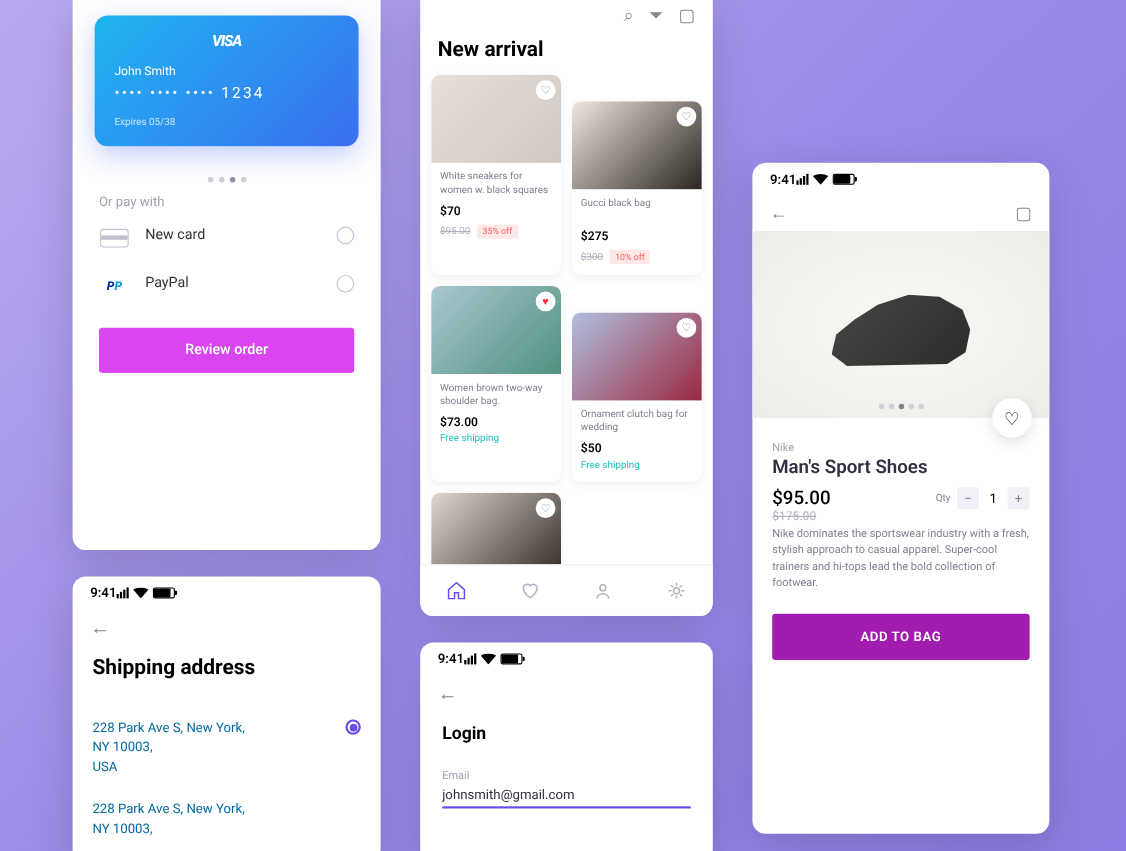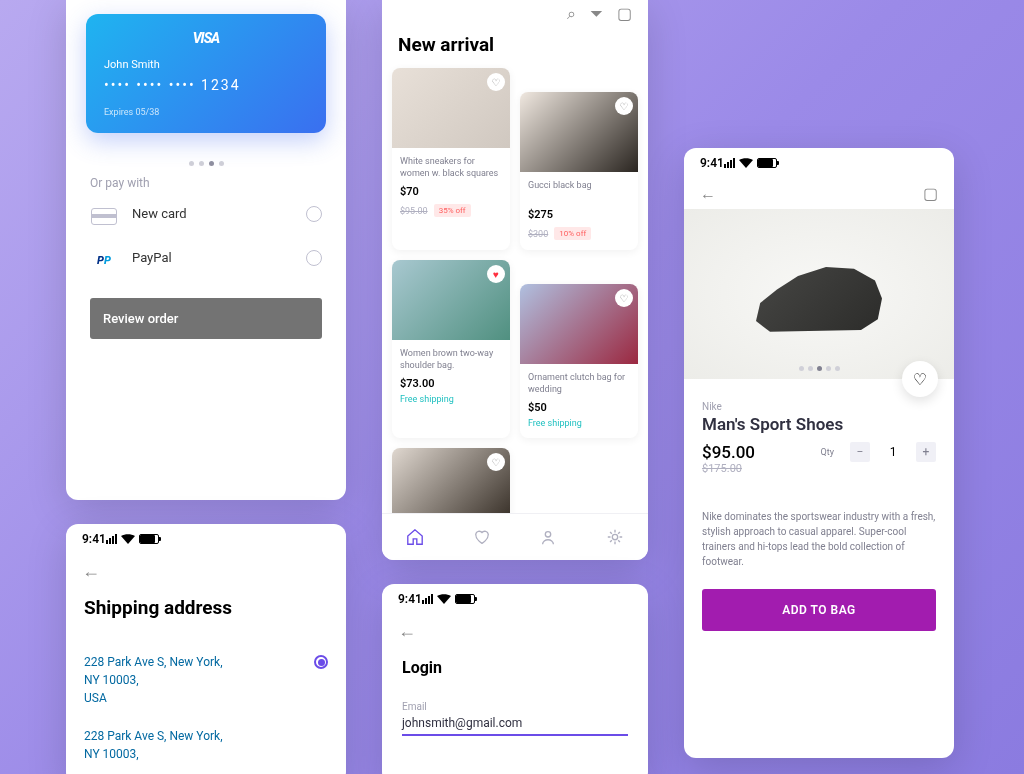--- a/index.html
+++ b/index.html
@@ -31,21 +31,21 @@
 .pay-with-label{padding:4px 24px;color:#a0a0b0;font-size:12px}
 .pay-option{display:flex;padding:12px 24px;gap:14px}
 .pay-icon{width:28px;height:20px;display:flex;align-items:center;justify-content:center;font-size:11px}
 .card-shape{width:26px;height:17px;border:1px solid #c0c0d0;border-radius:3px;position:relative}
 .card-shape::after{content:"";position:absolute;top:5px;left:0;right:0;height:4px;background:#c0c0d0}
 .paypal-p{font-weight:800;font-style:italic;color:#003087}
 .paypal-p span{color:#009cde}
 .applepay{font-weight:700;font-size:11px}
 .pay-label{flex:1;font-size:13px;color:#333}
 .radio{width:16px;height:16px;border:1.5px solid #c0c0d0;border-radius:50%}
-.review-btn{margin:16px 24px;background:#737373;color:#fff;padding:13px;font-size:13px;font-weight:500;border-radius:3px}
+.review-btn{margin:16px 24px;background:#d946ef;color:#fff;text-align:center;padding:13px;font-size:13px;font-weight:500;border-radius:3px}
 
 
 .p2{left:66px;top:524px;width:280px;height:260px}
 .back-arrow{padding:6px 16px;font-size:18px;color:#888}
 .page-title{padding:8px 18px 24px;font-size:19px;font-weight:700}
 .addr-item{padding:10px 18px;display:flex;justify-content:space-between;align-items:flex-start;gap:12px}
 .addr-text{font-size:12px;color:#0369a1;line-height:1.5}
 .radio-filled{width:14px;height:14px;border:2px solid #6b4ce8;border-radius:50%;display:flex;align-items:center;justify-content:center;margin-top:2px}
 .radio-filled span{width:7px;height:7px;background:#6b4ce8;border-radius:50%}
 
@@ -90,25 +90,25 @@
 .hero-dots{position:absolute;bottom:8px;display:flex;gap:4px}
 .hero-dots span{width:5px;height:5px;border-radius:50%;background:#d0d0d8}
 .hero-dots span.active{background:#808090}
 .fav-circle{position:absolute;bottom:-18px;right:16px;width:36px;height:36px;background:#fff;border-radius:50%;box-shadow:0 4px 12px rgba(0,0,0,0.12);display:flex;align-items:center;justify-content:center;font-size:16px}
 .detail-body{padding:22px 18px 0}
 .brand{font-size:10px;color:#a0a0b0}
 .product-title{font-size:17px;font-weight:600;color:#303040;margin-top:2px}
 .price-qty-row{display:flex;justify-content:space-between;align-items:flex-start;margin-top:8px}
 .detail-price{font-size:17px;font-weight:500}
 .detail-old-price{font-size:11px;color:#b0b0c0;text-decoration:line-through}
-.qty-group{display:flex;align-items:center;gap:16px}
+.qty-group{display:flex;align-items:center;gap:6px}
 .qty-label{font-size:9px;color:#808090}
 .qty-btn{width:20px;height:20px;background:#f0f0f6;display:flex;align-items:center;justify-content:center;font-size:12px;color:#808090;border-radius:2px}
 .qty-val{font-size:12px;width:14px;text-align:center}
-.desc{font-size:10px;color:#808090;line-height:1.5;margin-top:34px}
+.desc{font-size:10px;color:#808090;line-height:1.5;margin-top:2px}
 .color-size-row{display:flex;justify-content:space-between;margin-top:18px}
 .cs-label{font-size:9px;font-weight:600;color:#606070;margin-bottom:6px}
 .colors{display:flex;gap:8px}
 .color-swatch{width:18px;height:18px;border-radius:50%;border:1px solid #e0e0e8}
 .color-swatch.selected{border:2px solid #303040;display:flex;align-items:center;justify-content:center}
 .check{font-size:9px;color:#303040}
 .size-select{display:flex;align-items:center;gap:4px;border:1px solid #e0e0e8;border-radius:3px;padding:4px 8px;font-size:10px;color:#606070}
 .add-bag{margin:20px 18px 0;background:#a21caf;color:#fff;text-align:center;padding:14px;font-size:12px;font-weight:600;letter-spacing:0.5px;border-radius:3px}
 </style>
 </head>

